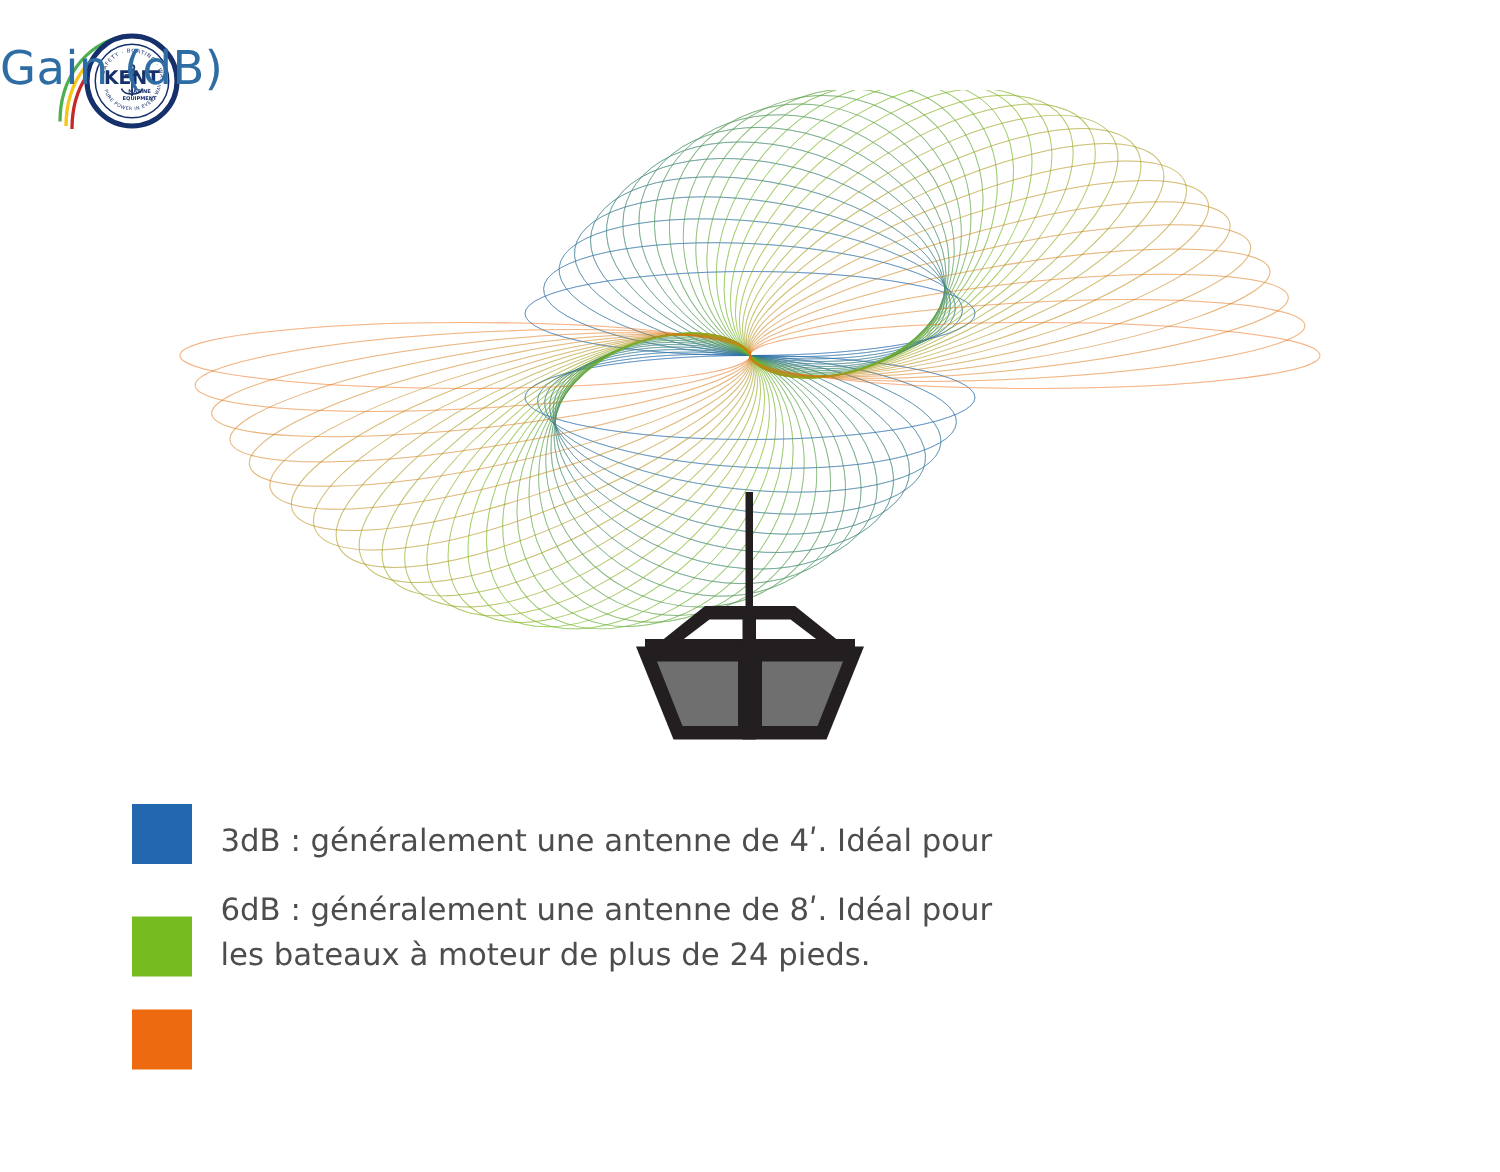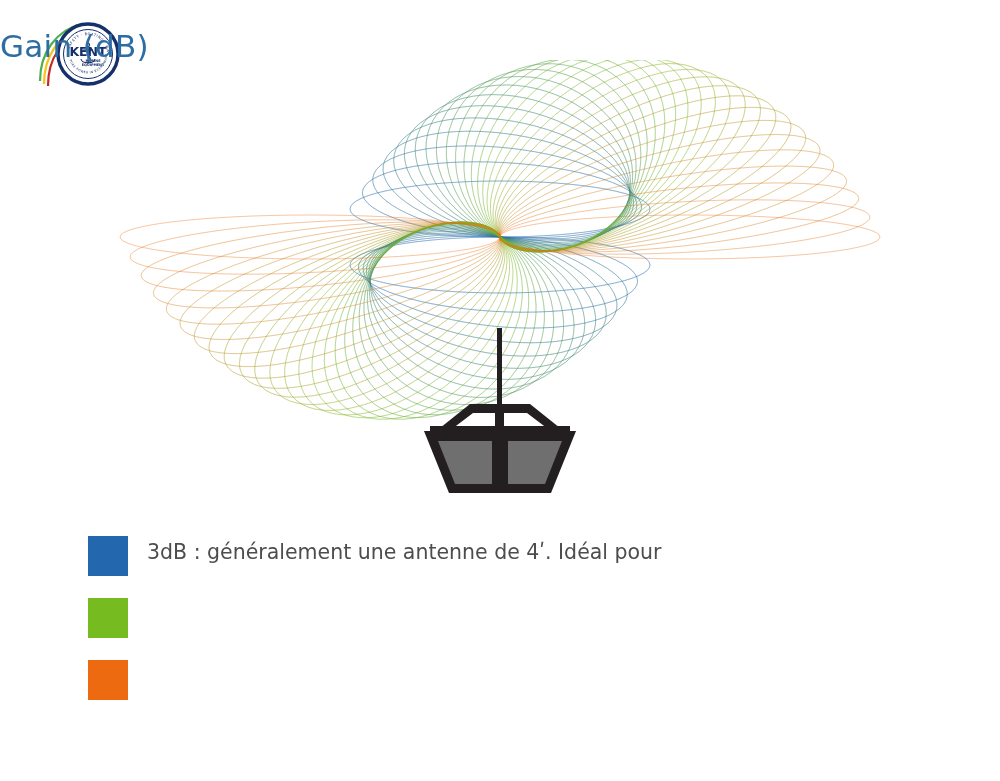--- a/index.html
+++ b/index.html
@@ -20,21 +20,21 @@
     font-size:31px;color:#2e6da4;letter-spacing:.3px;
     font-family:"DejaVu Sans", sans-serif;
     font-weight:400;
   }
 
   
   .diagram{position:absolute;left:0;top:60px;width:1000px;height:460px;}
 
   
   .legend{position:absolute;left:88px;top:530px;width:820px;}
-  .legend-row{display:flex;align-items:center;margin-bottom:16px;}
+  .legend-row{display:flex;align-items:flex-end;margin-bottom:16px;}
   .swatch{width:40px;height:40px;flex:0 0 40px;margin-top:6px;}
   .legend-text{margin-left:19px;font-size:20.5px;line-height:1.45;color:#4d4d4d;
                font-family:"DejaVu Sans", sans-serif;white-space:nowrap;}
   .legend-text .l2{display:block;}
 </style>
 </head>
 <body>
 
 <div class="page">
 
@@ -221,20 +221,24 @@
 
     <div class="legend-row">
       <div class="swatch" style="background: rgb(35, 104, 174);"></div>
       <div class="legend-text">
         <span>3dB : généralement une antenne de 4ʹ. Idéal pour</span>
       </div>
     </div>
 
     <div class="legend-row">
       <div class="swatch" style="background: rgb(118, 188, 33);"></div>
+      <div class="legend-text">
+        <span>6dB : généralement une antenne de 8ʹ. Idéal pour</span>
+        <span class="l2">les bateaux à moteur de plus de 24 pieds.</span>
+      </div>
     </div>
 
     <div class="legend-row">
       <div class="swatch" style="background: rgb(237, 106, 16);"></div>
     </div>
 
   </div>
 </div>
 
 </body></html>

